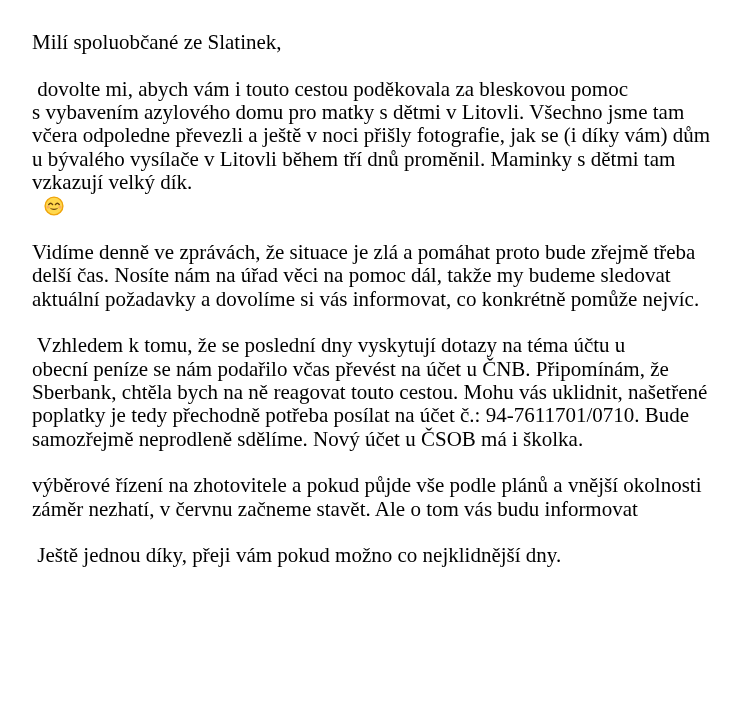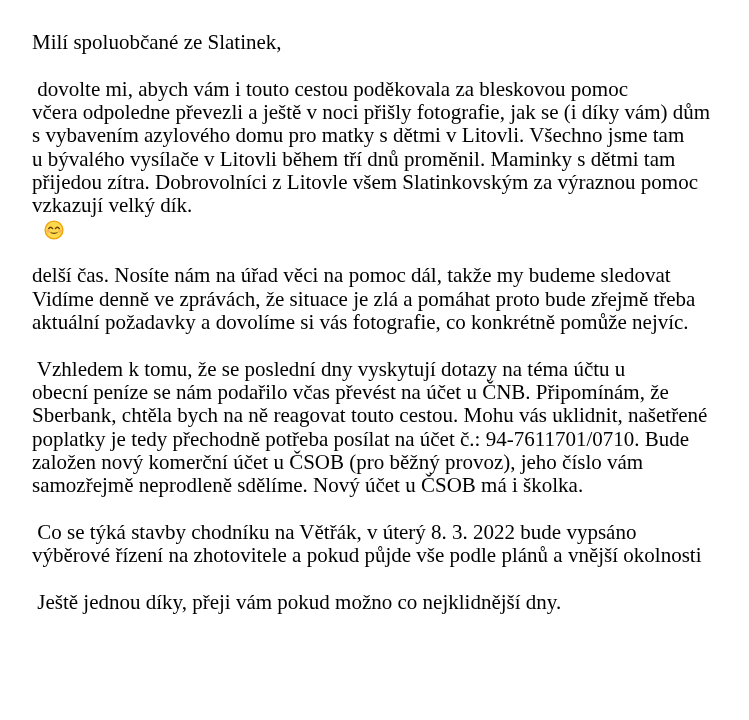--- a/index.html
+++ b/index.html
@@ -43,51 +43,49 @@
 
 <div class="letter">
 
   <p class="para">
     <span class="line">Milí spoluobčané ze Slatinek,</span>
   </p>
 
   <div>
       <p class="para">
         <span class="line"> dovolte mi, abych vám i touto cestou poděkovala za bleskovou pomoc</span>
+        <span class="line">s vybavením azylového domu pro matky s dětmi v Litovli. Všechno jsme tam</span>
         <span class="line">včera odpoledne převezli a ještě v noci přišly fotografie, jak se (i díky vám) dům</span>
-        <span class="line">s vybavením azylového domu pro matky s dětmi v Litovli. Všechno jsme tam</span>
         <span class="line">u bývalého vysílače v Litovli během tří dnů proměnil. Maminky s dětmi tam</span>
-        <span class="line">přijedou zítra. Dobrovolníci z Litovle všem Slatinkovským za výraznou pomoc</span>
         <span class="line">vzkazují velký dík. 
   <svg class="emoji" viewBox="0 0 36 36" aria-hidden="true">
     <circle cx="18" cy="18" r="16" stroke-width="2.5" fill="#FFD84D" stroke="#EFA40B"></circle>
     <path d="M8.5 15.5 Q12 10.5 15.5 15.5" fill="none" stroke-width="2.6" stroke-linecap="round" stroke="#69420A"></path>
     <path d="M20.5 15.5 Q24 10.5 27.5 15.5" fill="none" stroke-width="2.6" stroke-linecap="round" stroke="#69420A"></path>
     <path d="M9.5 20.5 Q18 29.5 26.5 20.5 Q18 25.5 9.5 20.5 Z" fill="#69420A"></path>
     <circle cx="7.2" cy="20" r="2.8" opacity="0.8" fill="#F9A46A"></circle>
     <circle cx="28.8" cy="20" r="2.8" opacity="0.8" fill="#F9A46A"></circle>
   </svg>
 </span>
       </p>
       <p class="para">
+        <span class="line">Vidíme denně ve zprávách, že situace je zlá a pomáhat proto bude zřejmě třeba</span>
         <span class="line">delší čas. Nosíte nám na úřad věci na pomoc dál, takže my budeme sledovat</span>
-        <span class="line">Vidíme denně ve zprávách, že situace je zlá a pomáhat proto bude zřejmě třeba</span>
-        <span class="line">aktuální požadavky a dovolíme si vás fotografie, co konkrétně pomůže nejvíc.</span>
+        <span class="line">aktuální požadavky a dovolíme si vás informovat, co konkrétně pomůže nejvíc.</span>
       </p>
       <p class="para">
         <span class="line"> Vzhledem k tomu, že se poslední dny vyskytují dotazy na téma účtu u</span>
         <span class="line">obecní peníze se nám podařilo včas převést na účet u ČNB. Připomínám, že</span>
         <span class="line">Sberbank, chtěla bych na ně reagovat touto cestou. Mohu vás uklidnit, našetřené</span>
         <span class="line">poplatky je tedy přechodně potřeba posílat na účet č.: 94-7611701/0710. Bude</span>
-        <span class="line">založen nový komerční účet u ČSOB (pro běžný provoz), jeho číslo vám</span>
         <span class="line">samozřejmě neprodleně sdělíme. Nový účet u ČSOB má i školka.</span>
       </p>
       <p class="para">
-        <span class="line"> Co se týká stavby chodníku na Větřák, v úterý 8. 3. 2022 bude vypsáno</span>
         <span class="line">výběrové řízení na zhotovitele a pokud půjde vše podle plánů a vnější okolnosti</span>
+        <span class="line">záměr nezhatí, v červnu začneme stavět. Ale o tom vás budu informovat</span>
       </p>
       <p class="para">
         <span class="line"> Ještě jednou díky, přeji vám pokud možno co nejklidnější dny.</span>
       </p>
     </div>
 
 
 </div>
 
 </body></html>

